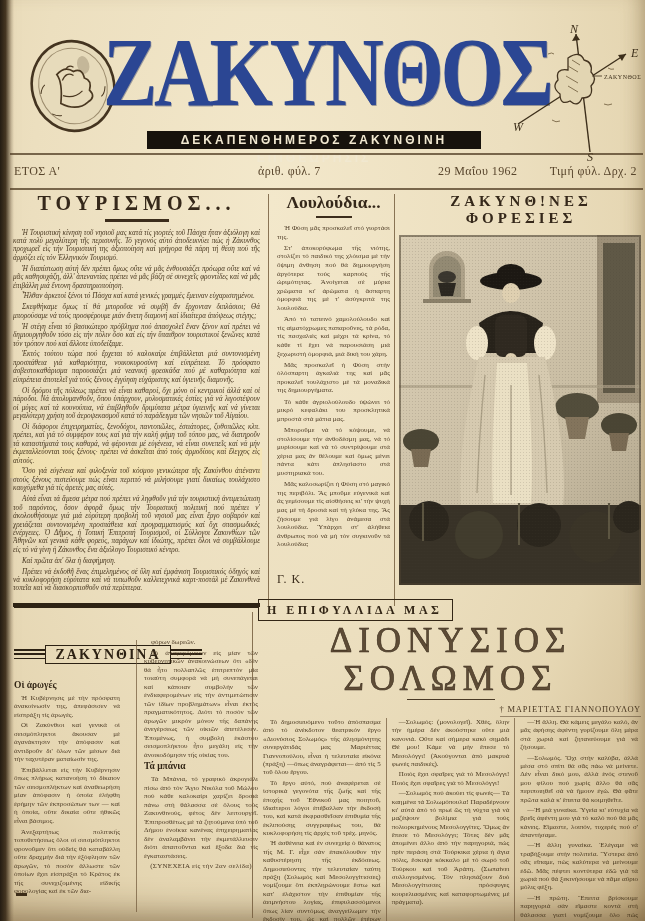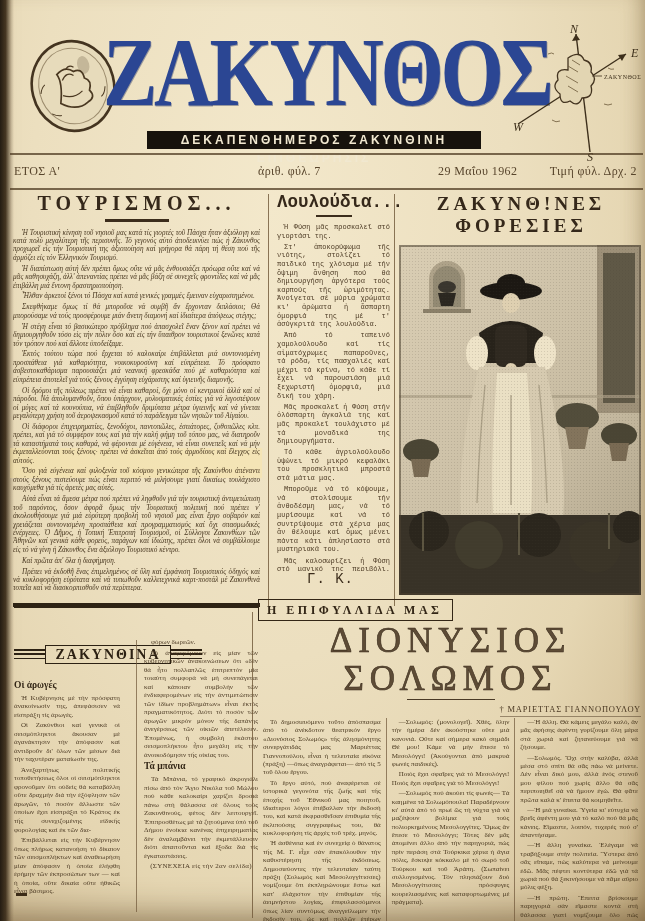--- a/index.html
+++ b/index.html
@@ -37,30 +37,30 @@
   
   .tourism{position:absolute;left:13px;top:192px;width:247px;}
   .tourism h2{margin:0;text-align:center;font-size:20px;letter-spacing:5px;color:#35281a;}
   .hrule{width:64px;height:2.5px;background:#3c2d1c;margin:4px auto 7px;}
   .t-body{height:362px;overflow:hidden;font-style:italic;font-size:7.2px;line-height:1.17;
     text-align:justify;color:#47361f;}
   .t-body p{margin:0 0 2.5px;text-indent:9px;}
   .endbar{position:absolute;left:13px;top:603px;width:247px;height:2.5px;background:#2e2314;border-top:1px solid #2e2314;box-shadow:0 2px 0 -1px #2e2314;}
 
   
-  .flowers{position:absolute;left:277px;top:192px;width:113px;font-family:Liberation Mono, monospace;}
+  .flowers{position:absolute;left:277px;top:192px;width:113px;}
   .flowers h3{margin:0;text-align:center;font-size:17.5px;color:#35281a;}
   .flowers .hrule{width:36px;height:2px;margin:3px auto 6px;}
   .f-body{height:348px;overflow:hidden;font-size:7px;line-height:1.23;text-align:justify;color:#4c3a24;}
   .f-body p{margin:0 0 2.5px;text-indent:7px;}
-  .signature{text-align:center;font-size:14px;letter-spacing:1px;color:#3c2d1c;padding-right:6px;}
+  .signature{text-align:left;font-size:12px;letter-spacing:1px;color:#3c2d1c;padding-right:6px;}
 
   
   .costumes{position:absolute;left:399px;top:193px;width:244px;}
-  .costumes h3{margin:0;text-align:center;font-size:19px;letter-spacing:4px;font-weight:bold;color:#35281a;}
+  .costumes h3{margin:0;text-align:center;font-size:15px;letter-spacing:4px;font-weight:bold;color:#35281a;}
   .photo{display:block;margin-top:8px;width:242px;height:350px;filter:sepia(.18) contrast(.96);}
   .caption{margin:4px 2px 0;font-size:7px;line-height:1.3;text-align:center;color:#4c3a24;}
 
   
   .zakynthina{position:absolute;left:12px;top:636px;width:238px;height:282px;}
   .zk-header{position:absolute;left:2px;top:9px;width:188px;display:flex;align-items:center;}
   .zk-lines{flex:1;height:11px;background:repeating-linear-gradient(#2c2113 0 1.6px,transparent 1.6px 4.4px);}
   .zk-box{border:1.6px solid #2c2113;padding:1px 9px 0;font-weight:bold;font-size:14px;letter-spacing:2px;color:#2c2113;white-space:nowrap;}
   .zk-col{position:absolute;overflow:hidden;font-size:7px;line-height:1.22;text-align:justify;color:#4c3a24;}
   .zk-col p{margin:0 0 2px;text-indent:7px;}
@@ -231,22 +231,22 @@
       <div class="zk-lines"></div>
       <div class="zk-box">ΖΑΚΥΝΘΙΝΑ</div>
       <div class="zk-lines"></div>
     </div>
     <div class="zk-vrule"></div>
     <div class="zk-col zk1">
       <p class="subhead">Οἱ ἀρωγές</p>
       <div>
           <p>Ἡ Κυβέρνησις μέ τήν πρόσφατη ἀνακοίνωσίν της, ἀπεφάσισεν νά εἰσπράξη τίς ἀρωγές.</p>
           <p>Οἱ Ζακύνθιοι καί γενικά οἱ σεισμόπληκτοι ἄκουσαν μέ ἀγανάκτησιν τήν ἀπόφασιν καί ἀντιδροῦν δι' ὅλων τῶν μέσων διά τήν ταχυτέραν ματαίωσίν της.</p>
+          <p>Ἐπιβάλλεται εἰς τήν Κυβέρνησιν ὅπως πλήρως κατανοήση τό δίκαιον τῶν σεισμοπλήκτων καί ἀναθεωρήση μίαν ἀπόφασιν ἡ ὁποία ἐλήφθη ἐρήμην τῶν ἐκπροσώπων των — καί ἡ ὁποία, οὔτε δικαία οὔτε ἠθικῶς εἶναι βάσιμος.</p>
           <p>Ἀνεξαρτήτως πολιτικῆς τοποθετήσεως ὅλοι οἱ σεισμόπληκτοι φρονοῦμεν ὅτι οὐδείς θά καταβάλλη οὔτε δραχμήν διά τήν ἐξόφλησιν τῶν ἀρωγῶν, τό ποσόν ἄλλωστε τῶν ὁποίων ἔχει εἰσπράξει τό Κράτος ἐκ τῆς συνεχιζομένης εἰδικῆς φορολογίας καί ἐκ τῶν δια-</p>
-          <p>Ἐπιβάλλεται εἰς τήν Κυβέρνησιν ὅπως πλήρως κατανοήση τό δίκαιον τῶν σεισμοπλήκτων καί ἀναθεωρήση μίαν ἀπόφασιν ἡ ὁποία ἐλήφθη ἐρήμην τῶν ἐκπροσώπων των — καί ἡ ὁποία, οὔτε δικαία οὔτε ἠθικῶς εἶναι βάσιμος.</p>
         </div>
     </div>
     <div class="zk-col zk2">
       <div>
           <p>φόρων δωρεῶν.</p>
           <p>Τό ἀναφερόμενον εἰς μίαν τῶν κυβερνητικῶν ἀνακοινώσεων ὅτι «δέν θά ἦτο πολλαπλῶς ἐπιτρεπτόν μία τοιαύτη συμφορά νά μή συνεπάγεται καί κάποιαν συμβολήν τῶν ἐνδιαφερομένων εἰς τήν ἀντιμετώπισιν τῶν ἰδίων προβλημάτων» εἶναι ἐκτός πραγματικότητος. Διότι τό ποσόν τῶν ἀρωγῶν μικρόν μόνον τῆς δαπάνης ἀνεγέρσεως τῶν οἰκιῶν ἀπετέλεσεν. Ἑπομένως, ἡ συμβολή ἑκάστου σεισμοπλήκτου ἦτο μεγάλη εἰς τήν ἀνοικοδόμησιν τῆς οἰκίας του.</p>
         </div>
       <p class="subhead">Τά μπάνια</p>
       <div>
           <p>Τά Μπάνια, τό γραφικό ἀκρογιάλι πίσω ἀπό τόν Ἅγιο Νικόλα τοῦ Μώλου πού κάθε καλοκαίρι χαρίζει δροσιά πάνω στή θάλασσα σέ ὅλους τούς Ζακυνθινούς, φέτος δέν λειτουργεῖ. Ἐπιπροσθέτως μέ τά ζητούμενα ὑπό τοῦ Δήμου ἐνοίκια κανένας ἐπιχειρηματίας δέν ἀναλαμβάνει τήν ἐκμετάλλευσιν διότι ἀπαιτοῦνται καί ἔξοδα διά τίς ἐγκαταστάσεις.</p>

